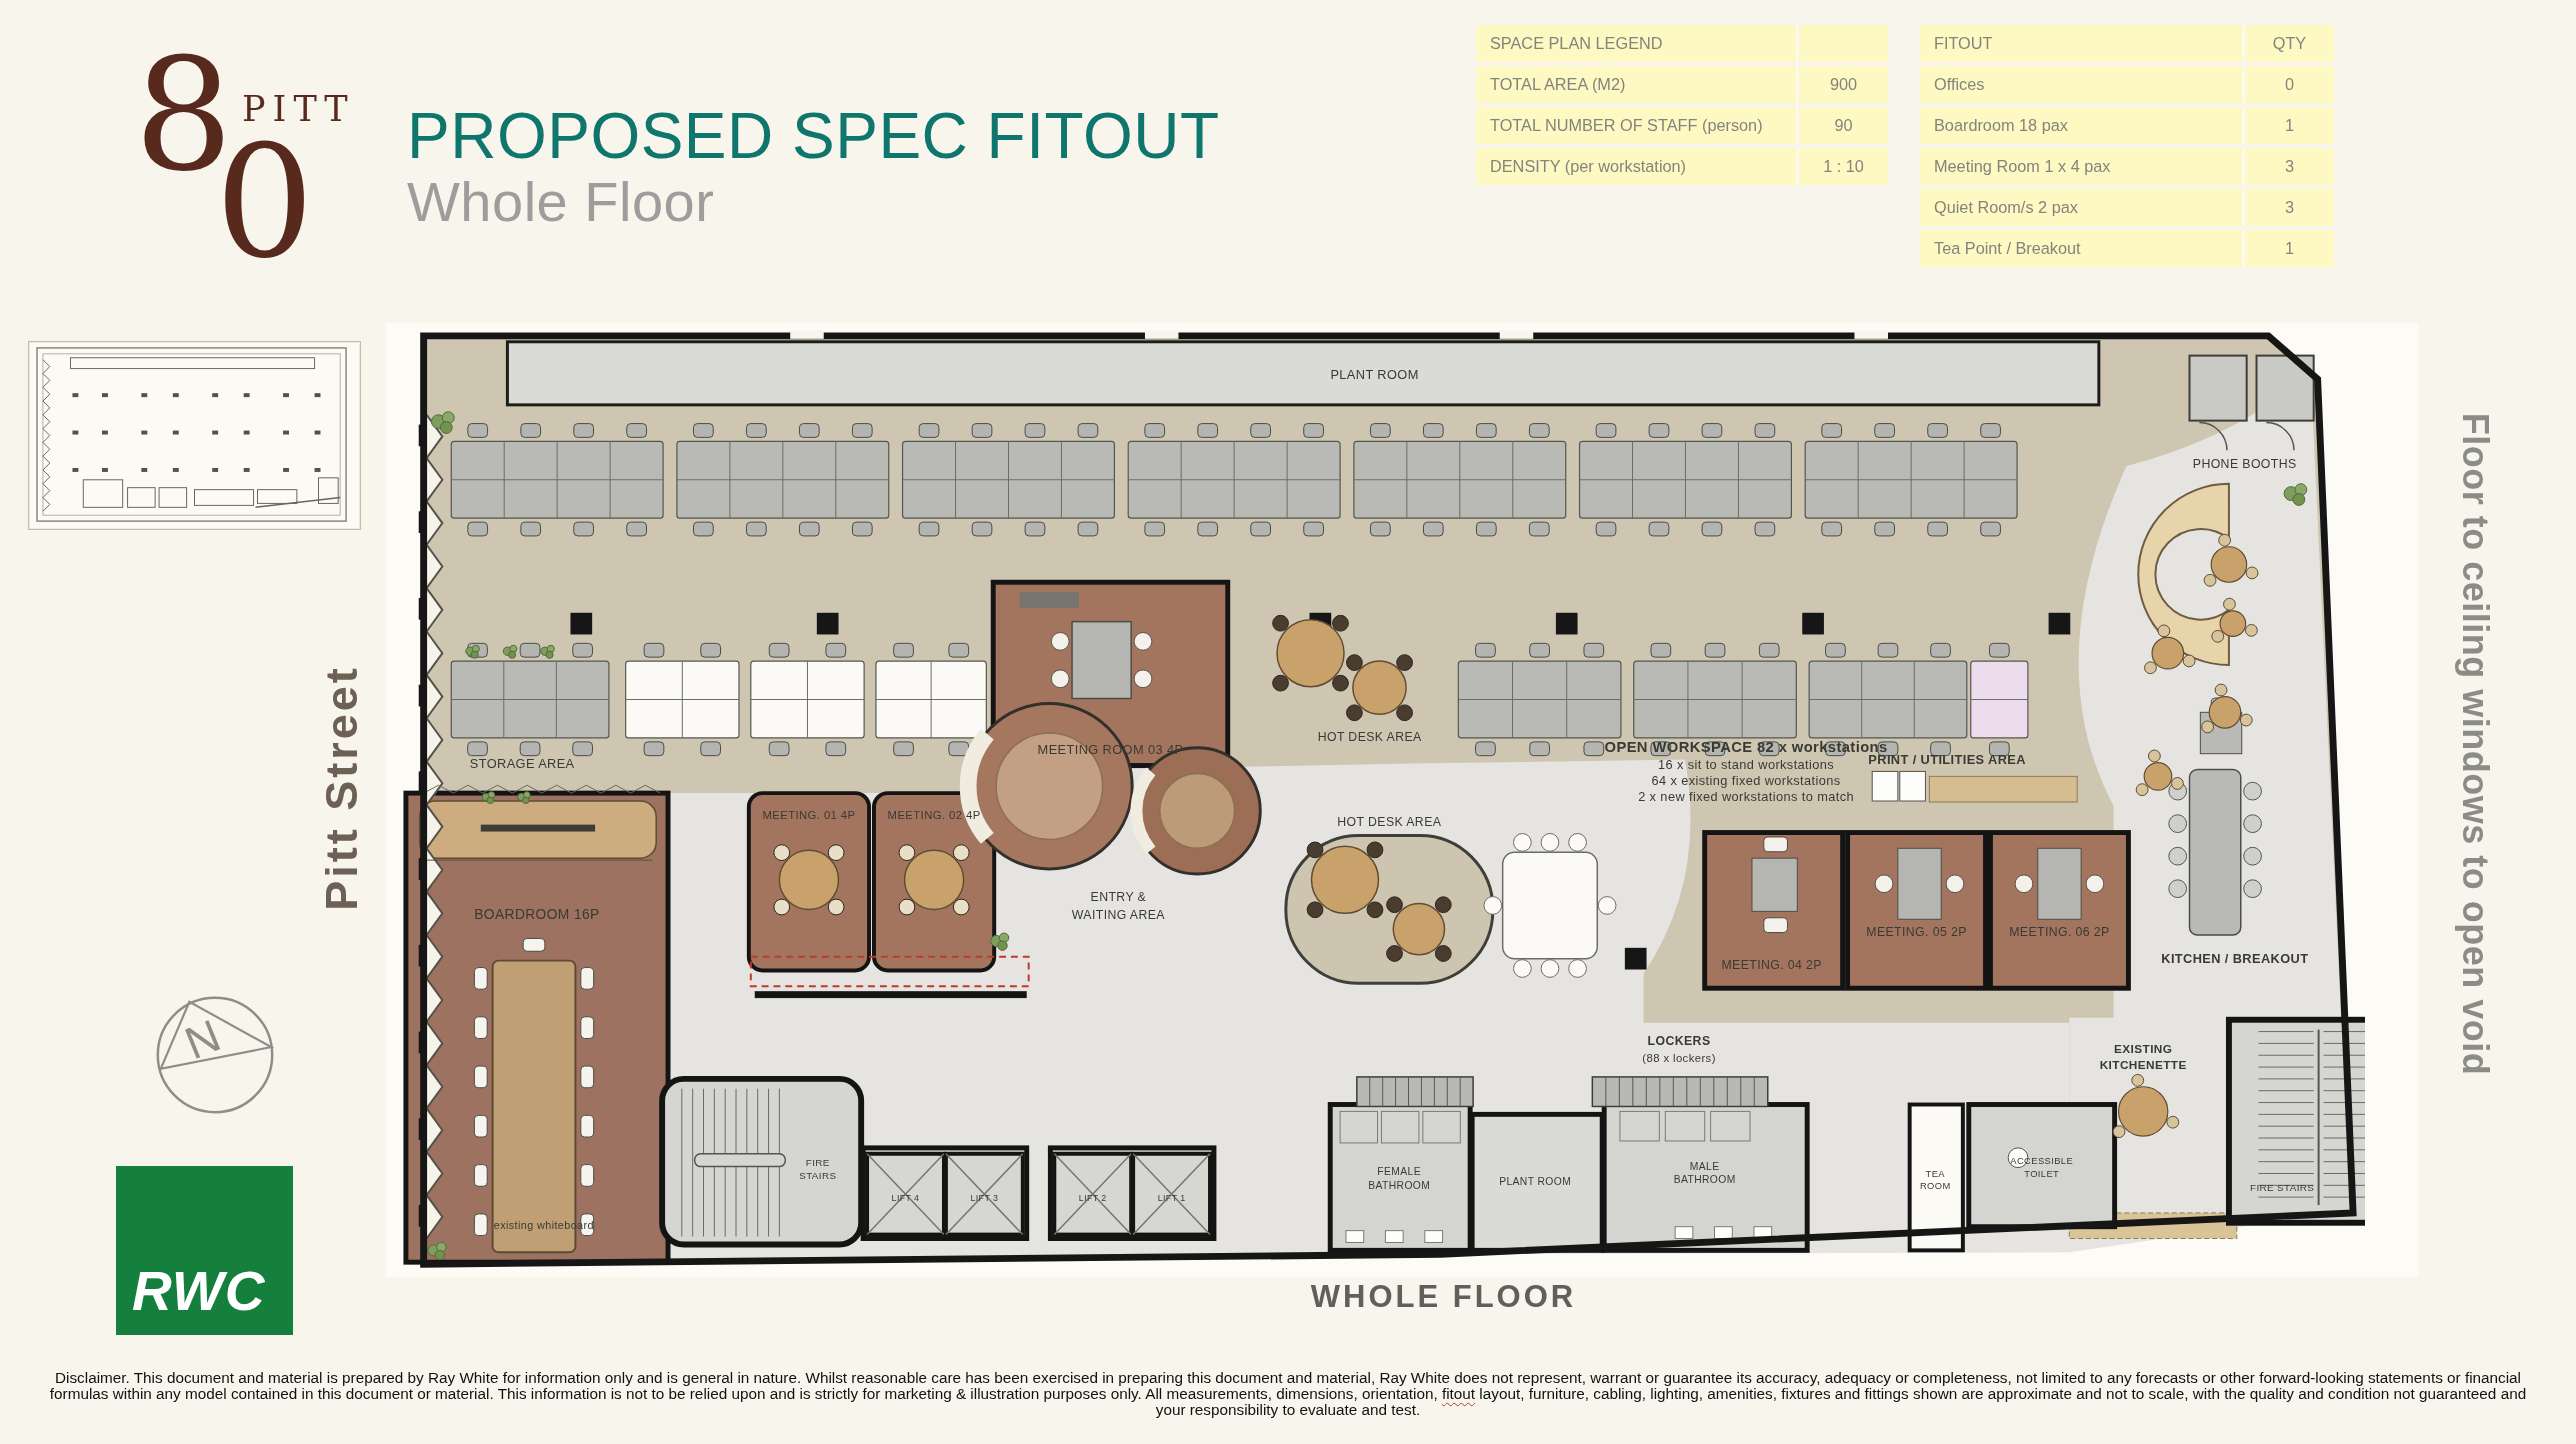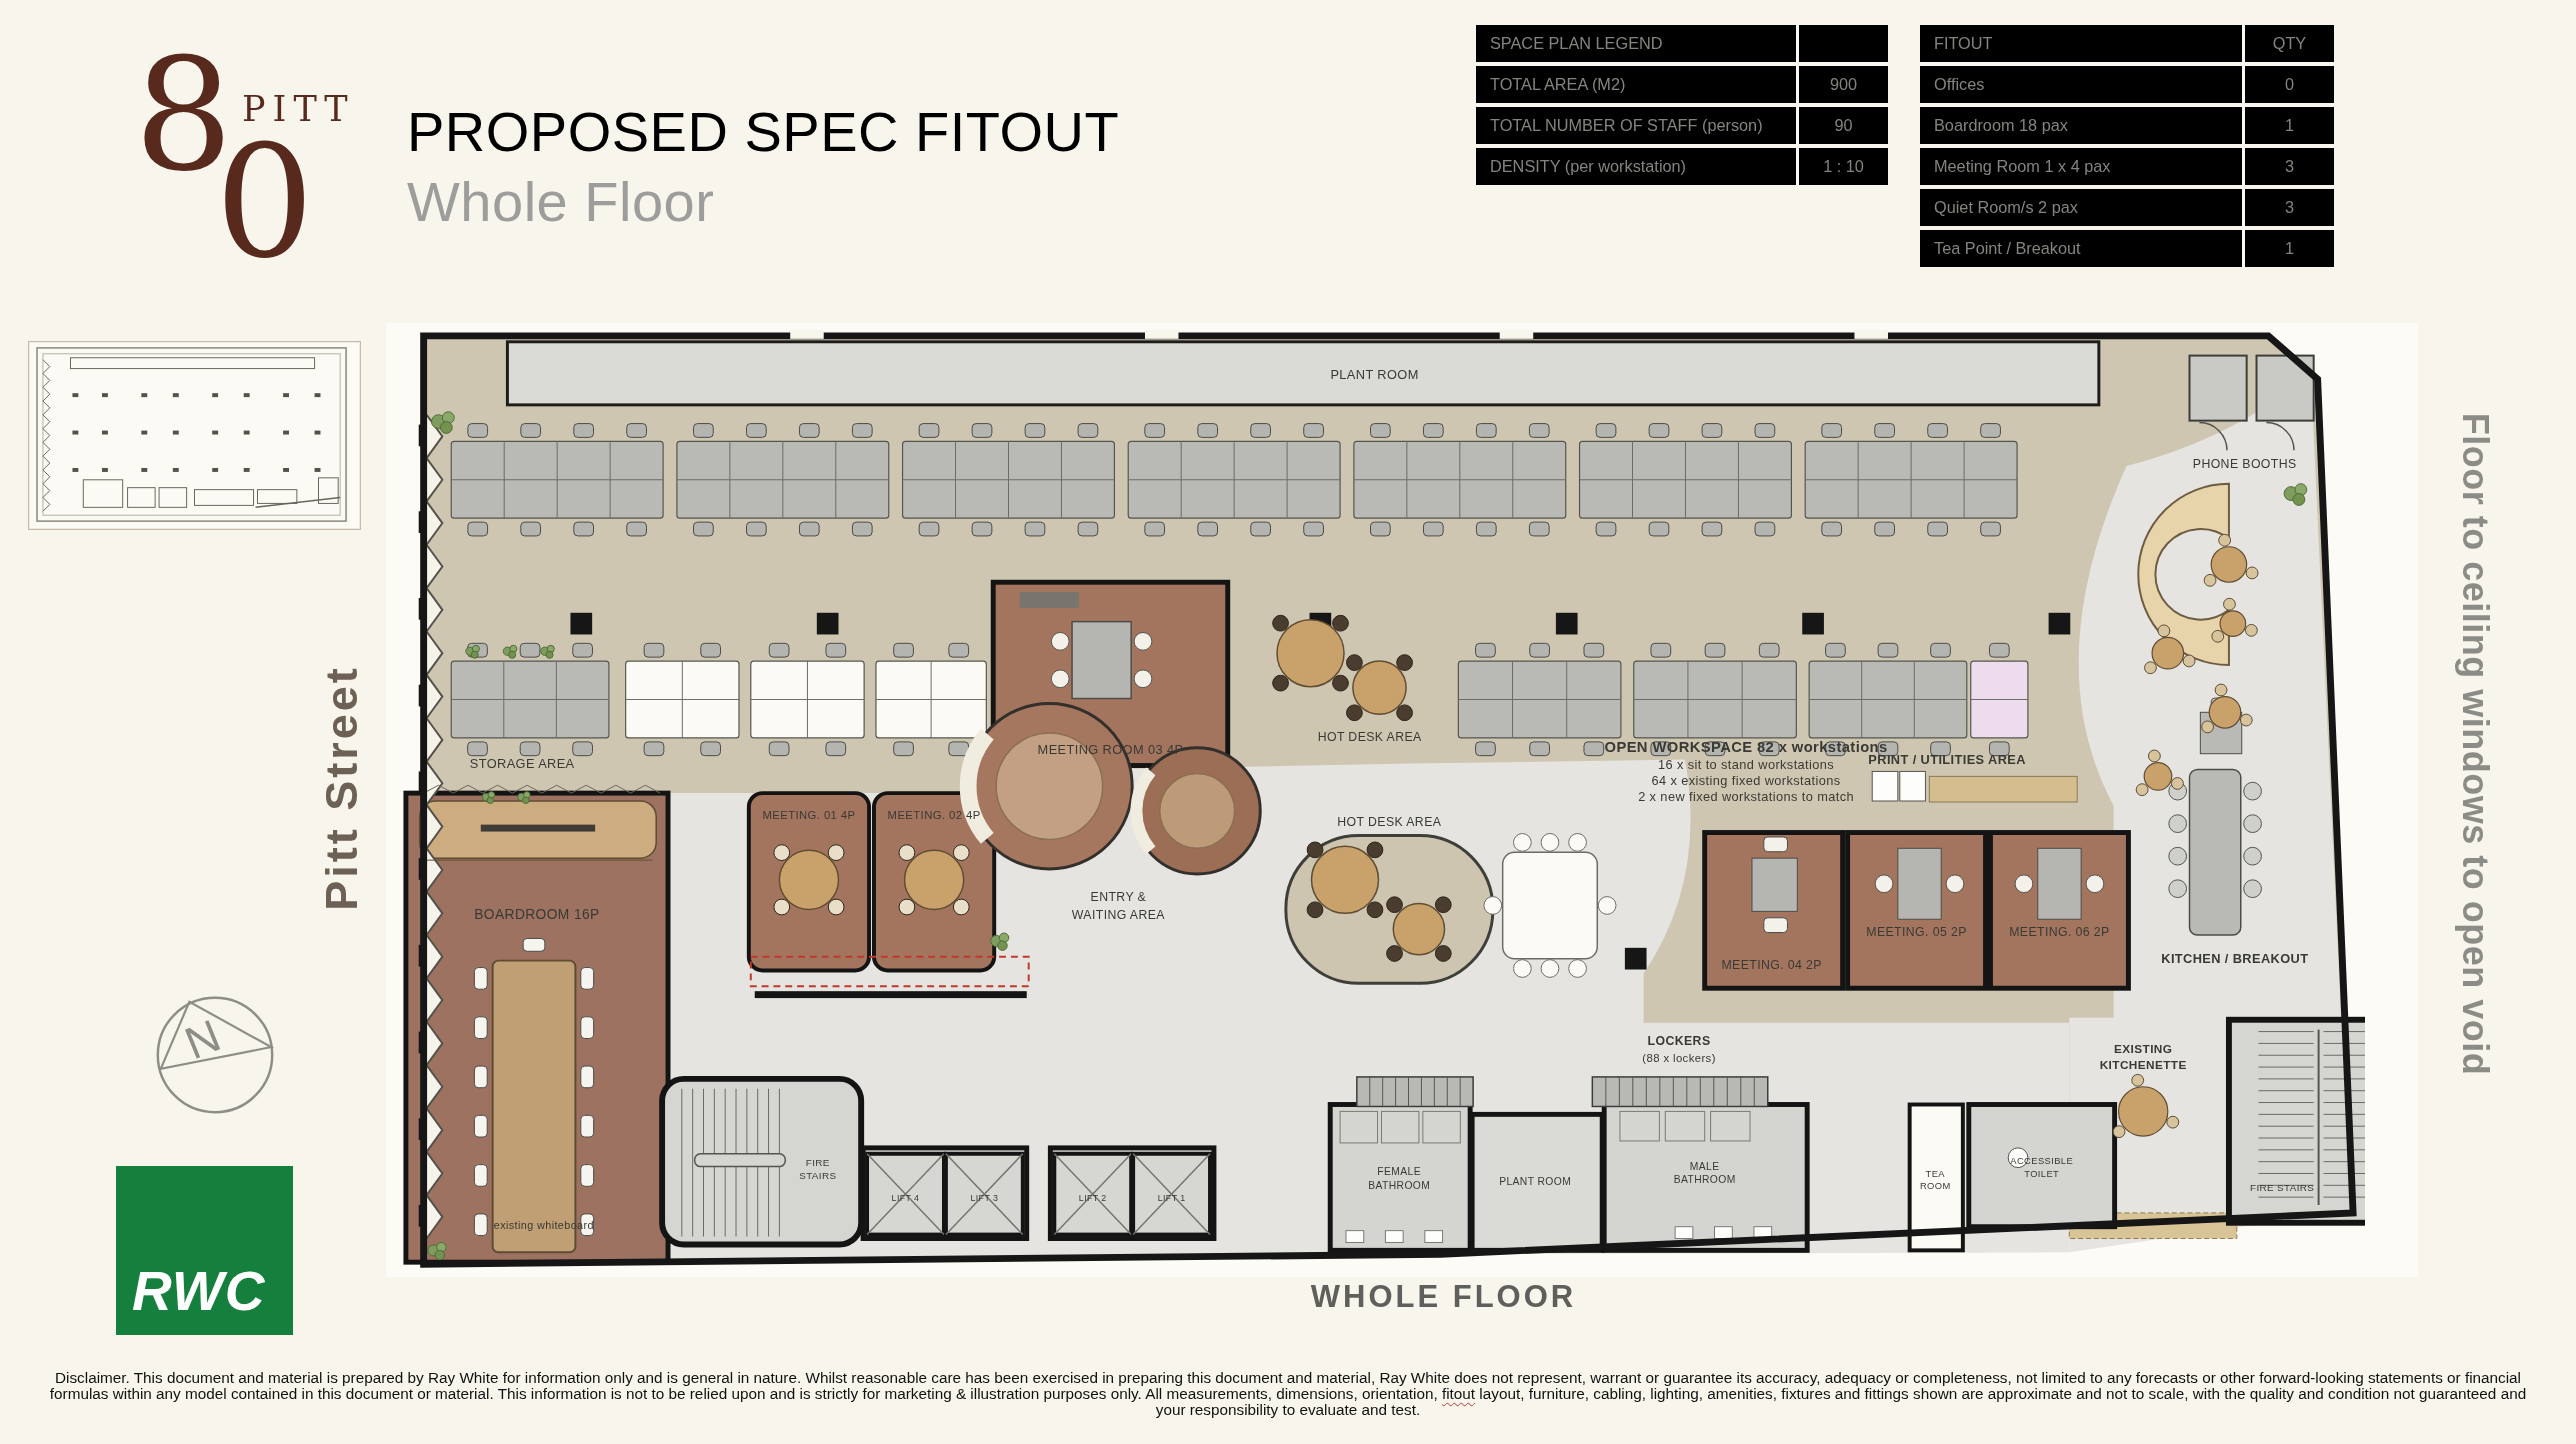--- a/index.html
+++ b/index.html
@@ -5,27 +5,27 @@
   html,body{margin:0;padding:0;background:#e8e4da;}
   .page{position:relative;width:2576px;height:1445px;background:#f8f5ec;overflow:hidden;
         font-family:"Liberation Sans",sans-serif;color:#3a3a35;}
   
   .logo{position:absolute;left:116px;top:47px;width:296px;height:286px;color:#582a1e;
         font-family:"DejaVu Serif",serif;}
   .logo .d8{position:absolute;left:18px;top:-10px;font-size:156px;line-height:1;}
   .logo .d0{position:absolute;left:99px;top:77px;font-size:156px;line-height:1;}
   .logo .word{position:absolute;left:126px;top:34px;font-size:35px;letter-spacing:7px;margin-top:8px;}
   
-  .title1{position:absolute;left:407px;top:99px;font-size:56px;color:#000000;letter-spacing:0.5px;}
+  .title1{position:absolute;left:407px;top:99px;font-size:64px;color:#0f766e;letter-spacing:0.5px;}
   .title2{position:absolute;left:407px;top:169px;font-size:56px;color:#9d9d9c;letter-spacing:0.5px;}
   
   .tbl{position:absolute;top:25px;font-size:16.3px;color:#84847d;}
   .tbl-legend{left:1476px;width:412px;}
   .tbl-fitout{left:1920px;width:414px;}
-  .trow{display:flex;align-items:center;height:37px;background:#000000;margin-bottom:4px;}
+  .trow{display:flex;align-items:center;height:37px;background:#fef9c3;margin-bottom:4px;}
   .trow .c1{flex:1;padding-left:14px;white-space:nowrap;overflow:hidden;}
   .trow .c2{width:89px;text-align:center;border-left:3px solid #fbf9f1;align-self:stretch;
             display:flex;align-items:center;justify-content:center;}
   
   .thumb{position:absolute;left:28px;top:341px;width:331px;height:187px;background:#fbfaf4;
          border:1px solid #c3bcac;box-shadow:0 0 0 1px #eee9dc inset;}
   .pitt-street{position:absolute;left:342px;top:788px;transform:translate(-50%,-50%) rotate(-90deg);
          font-size:45px;font-weight:bold;color:#6d6156;letter-spacing:3px;white-space:nowrap;}
   .compass{position:absolute;left:144px;top:978px;width:142px;height:154px;}
   .rwc{position:absolute;left:116px;top:1166px;width:177px;height:169px;background:#15803d;}

